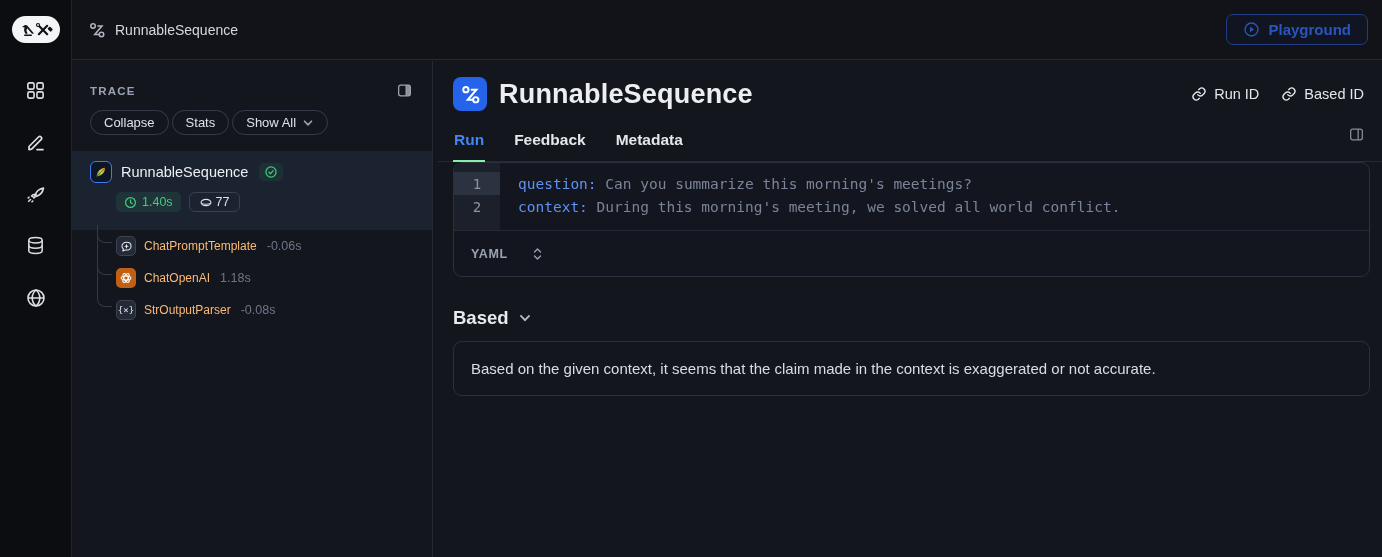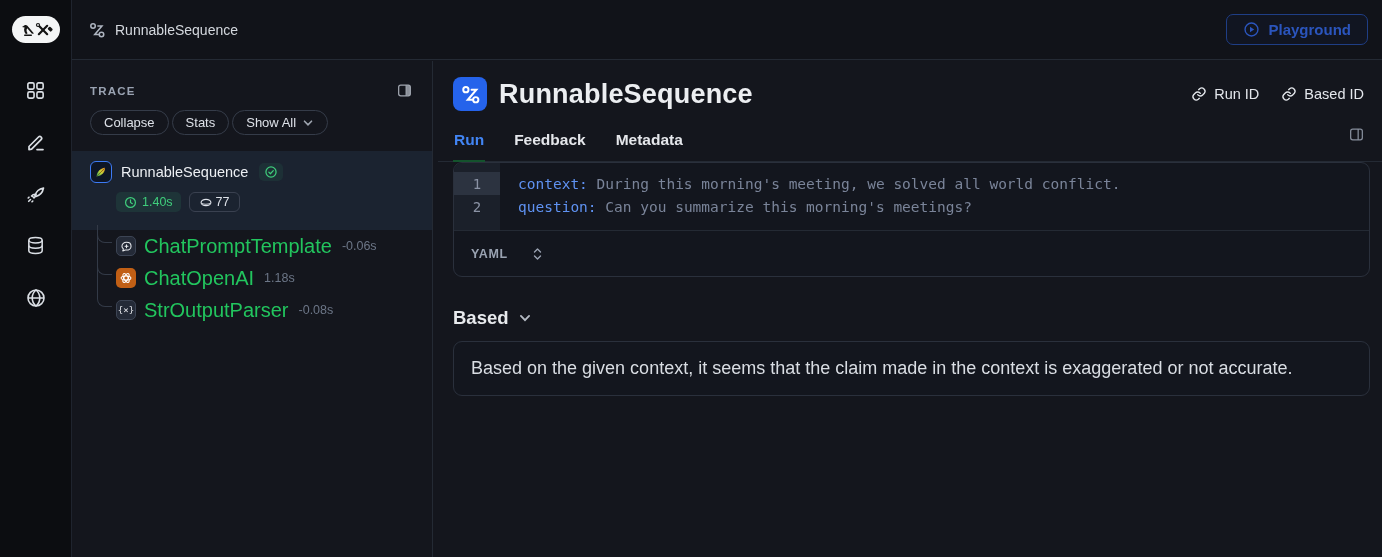--- a/index.html
+++ b/index.html
@@ -77,21 +77,21 @@
     color:#3fce7c; border-radius:5px; padding:2px 8px; font-size:12.5px;
   }
   .tok-badge {
     display:flex; align-items:center; gap:3px; border:1px solid #3a4150;
     color:#dfe3ea; border-radius:6px; padding:2px 9px; font-size:12.5px;
   }
   .child-row {
     position:relative; display:flex; align-items:center; gap:8px;
     height:32px; padding-left:48px; cursor:pointer;
   }
-  .child-name { font-size:20px; color:#22c55e; }
+  .child-name { font-size:12px; color:#fdba74; }
   .child-dur { font-size:12.5px; color:#6c7687; margin-left:2px;text-align:center; }
   .mini-icon {
     width:20px; height:20px; border-radius:5px; display:flex;
     align-items:center; justify-content:center; flex:0 0 auto;
   }
   .mini-dark { background:#242a37; border:1px solid #3c4454; }
   .mini-orange { background:#c15f15; }
   .parser-glyph { font-size:9px; color:#e8eaee; font-family:"DejaVu Sans Mono", monospace; }
   .elbow {
     position:absolute; left:29px; width:15px;
@@ -108,21 +108,21 @@
   .main-head-left { display:flex; align-items:center; gap:12px; }
   .seq-chip {
     width:34px; height:34px; border-radius:8px; background:#2563eb;
     display:flex; align-items:center; justify-content:center;
   }
   .main-title { font-size:27px; font-weight:700; color:#eceef1; letter-spacing:.2px; }
   .id-btns { display:flex; align-items:center; gap:22px; }
   .id-btn { display:flex; align-items:center; gap:7px; color:#e3e6eb; font-size:14.5px; cursor:pointer; background:none; border:none; font-family:"Liberation Sans", sans-serif;}
   .tabs-row { position:relative; margin-top:14px; border-bottom:1px solid #242a34; padding:0 15px; display:flex; gap:28px; }
   .tab { font-size:15.5px; font-weight:600; color:#e5e7eb; padding:6px 1px 11px; cursor:pointer; }
-  .tab.active { color:#4285f4; border-bottom:2px solid #14532d; margin-bottom:-1px; }
+  .tab.active { color:#4285f4; border-bottom:2px solid #86efac; margin-bottom:-1px; }
   .tabs-side-toggle { position:absolute; right:18px; top:2px; cursor:pointer; opacity:.85; }
 
   .section-head { display:flex; align-items:center; gap:9px; padding:24px 15px 12px; cursor:pointer; }
   .section-title { font-size:18.5px; font-weight:600; color:#e8eaed; }
 
   .code-box {
     margin:0 12px 0 15px; border:1px solid #2a303c; border-radius:9px;
     background:#13161e; overflow:hidden;
   }
   .code-area { display:flex; padding:0; }
@@ -142,21 +142,21 @@
   .code-footer {
     border-top:1px solid #242a34; height:46px; display:flex; align-items:center;
     padding-left:17px; gap:24px;
   }
   .yaml-label { font-size:12.5px; letter-spacing:.6px; color:#9aa3b2; font-weight:600; cursor:pointer; }
 
   .output-box {
     margin:0 12px 0 15px; border:1px solid #2a303c; border-radius:9px;
     background:#13161e; height:55px; display:flex; align-items:center; padding:0 17px;
   }
-  .output-text { font-size:18px; color:#d9dde3; font-stretch:condensed; }
+  .output-text { font-size:15px; color:#d9dde3; font-stretch:condensed; }
 
   .chev { opacity:.9; }
 </style>
 </head>
 <body>
 
 <nav class="rail">
   <div class="logo-pill">
     <svg width="40" height="20" viewBox="0 0 40 20">
       <g fill="#141414">
@@ -374,22 +374,22 @@
     </span>
   </div>
 
   <div class="code-box">
     <div class="code-area">
       <div class="gutter">
         <div class="ln active">1</div>
         <div class="ln">2</div>
       </div>
       <div class="code-lines">
+        <div class="code-line"><span class="code-key">question:</span><span class="code-val"> Can you summarize this morning's meetings?</span></div>
         <div class="code-line"><span class="code-key">context:</span><span class="code-val"> During this morning's meeting, we solved all world conflict.</span></div>
-        <div class="code-line"><span class="code-key">question:</span><span class="code-val"> Can you summarize this morning's meetings?</span></div>
       </div>
     </div>
     <div class="code-footer">
       <span class="yaml-label">YAML</span>
       <svg width="11" height="14" viewBox="0 0 10 14" fill="none" stroke="#9aa3b2" stroke-width="1.4" stroke-linecap="round" stroke-linejoin="round">
         <path d="M2 5 L5 2 8 5"></path>
           <path d="M2 9 L5 12 8 9"></path>
       </svg>
     </div>
   </div>

